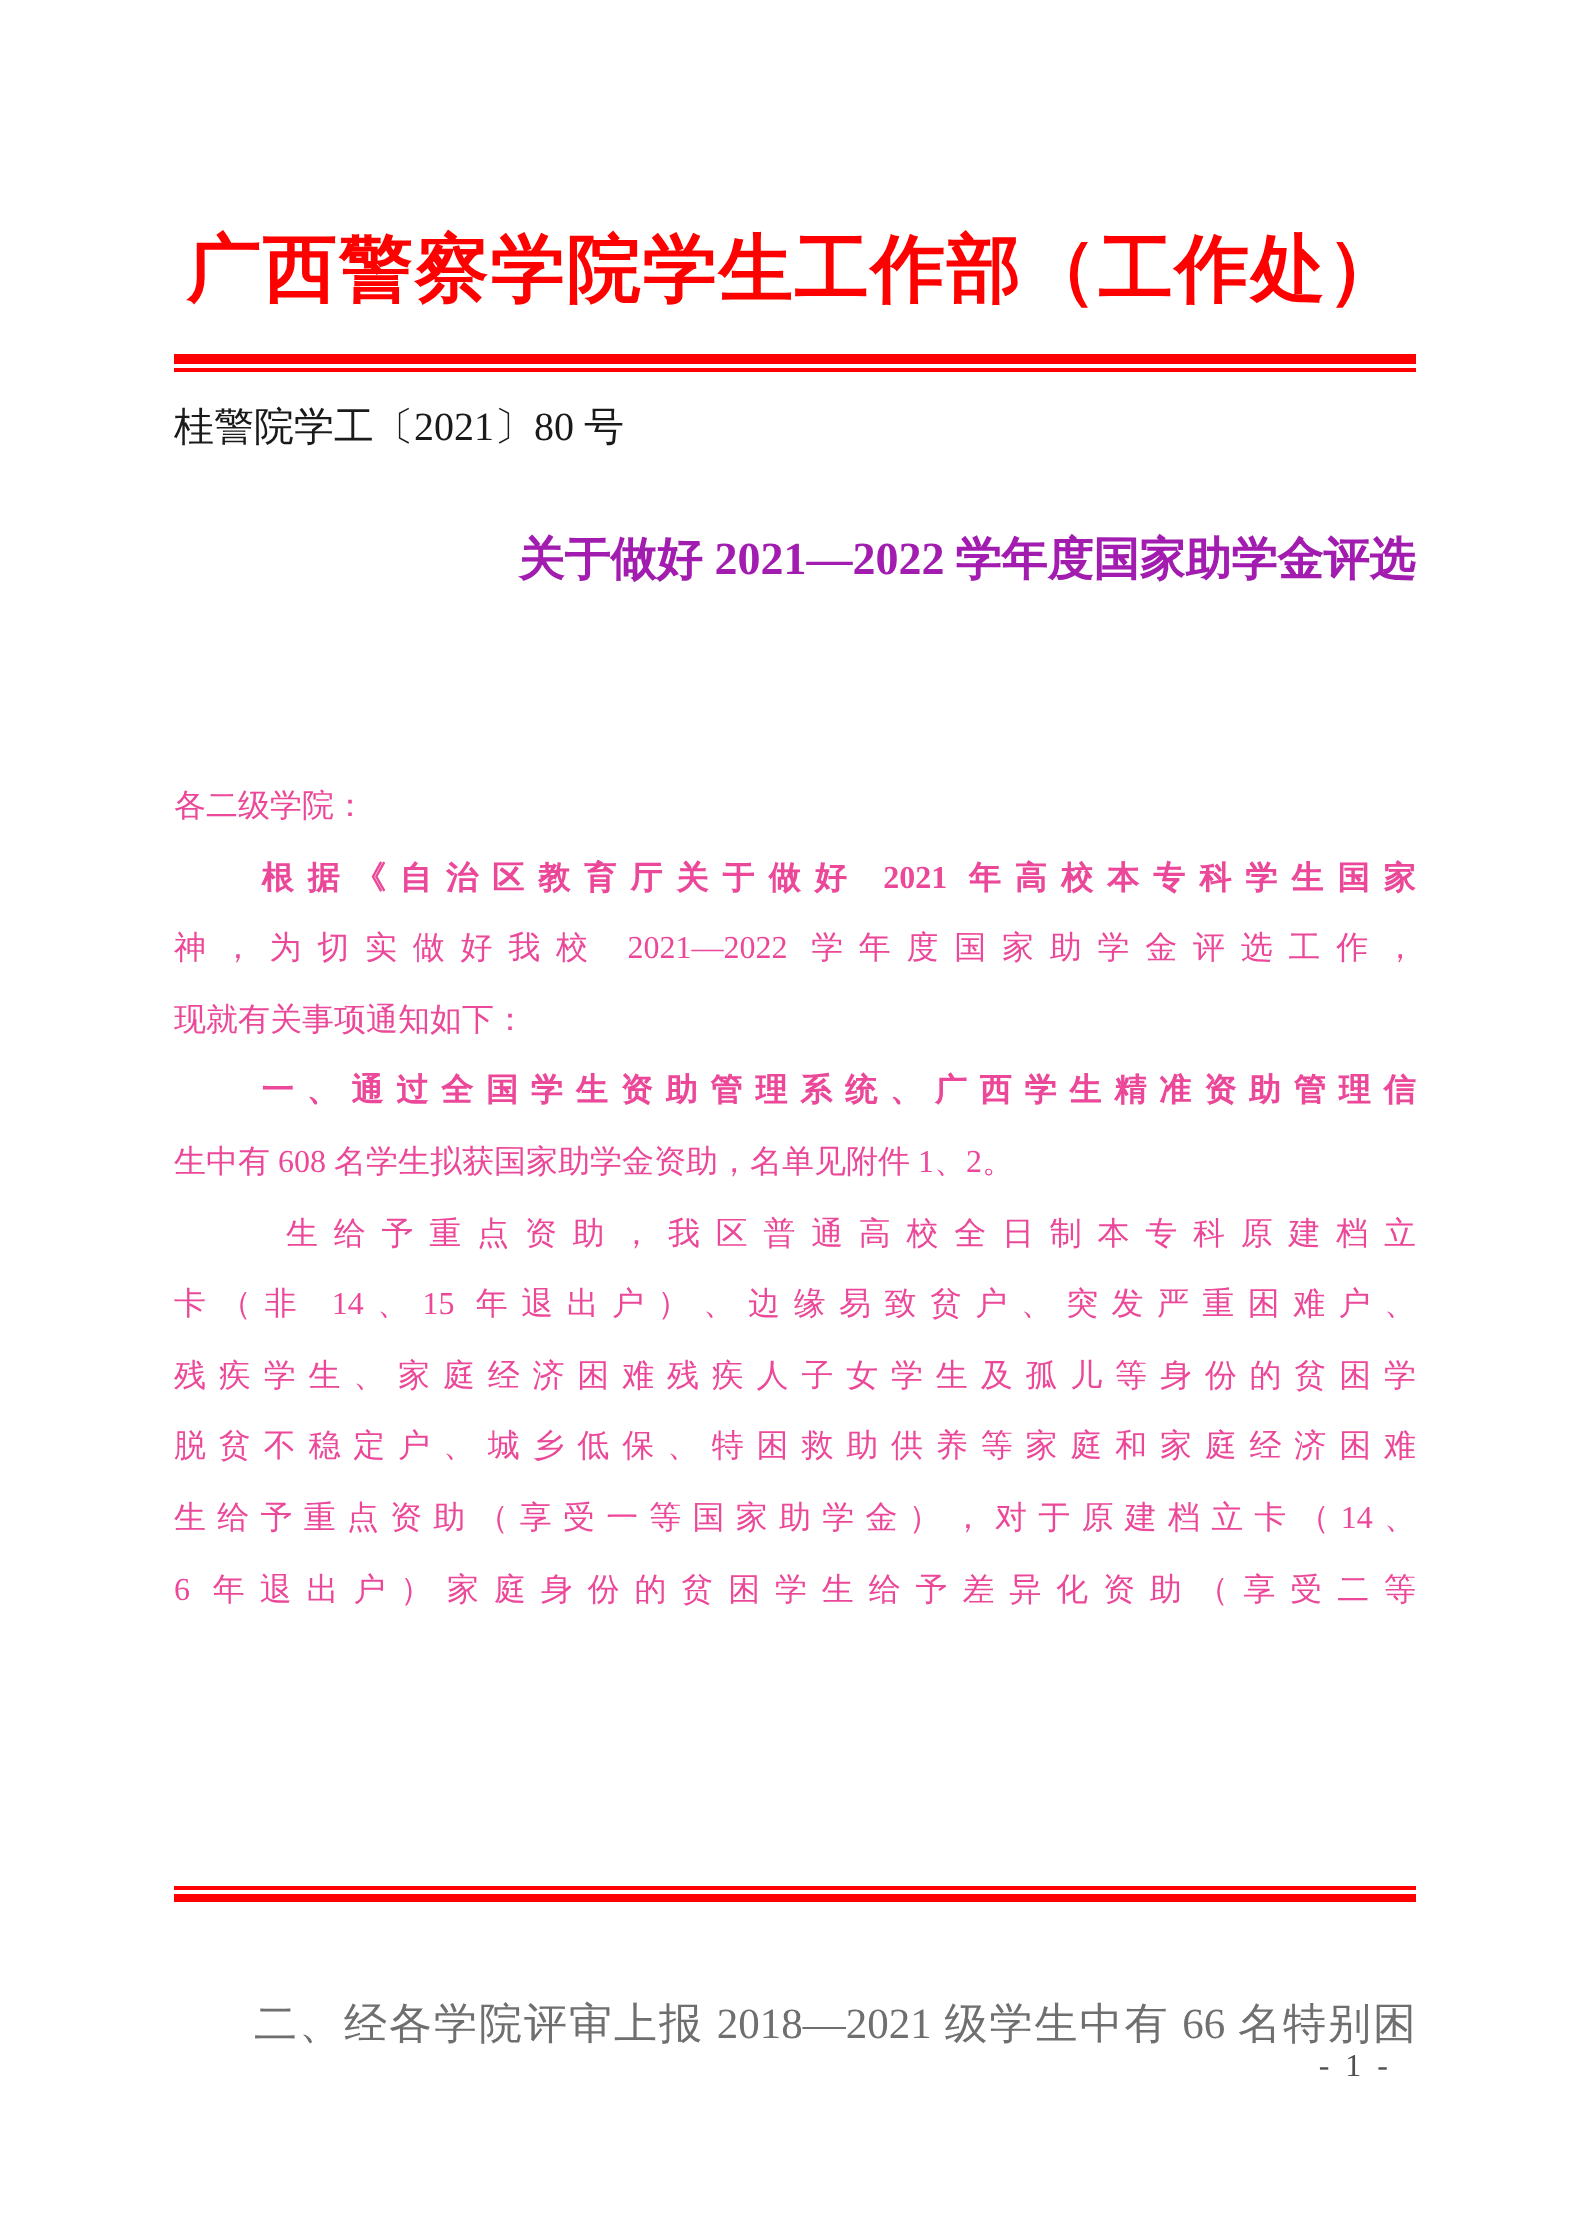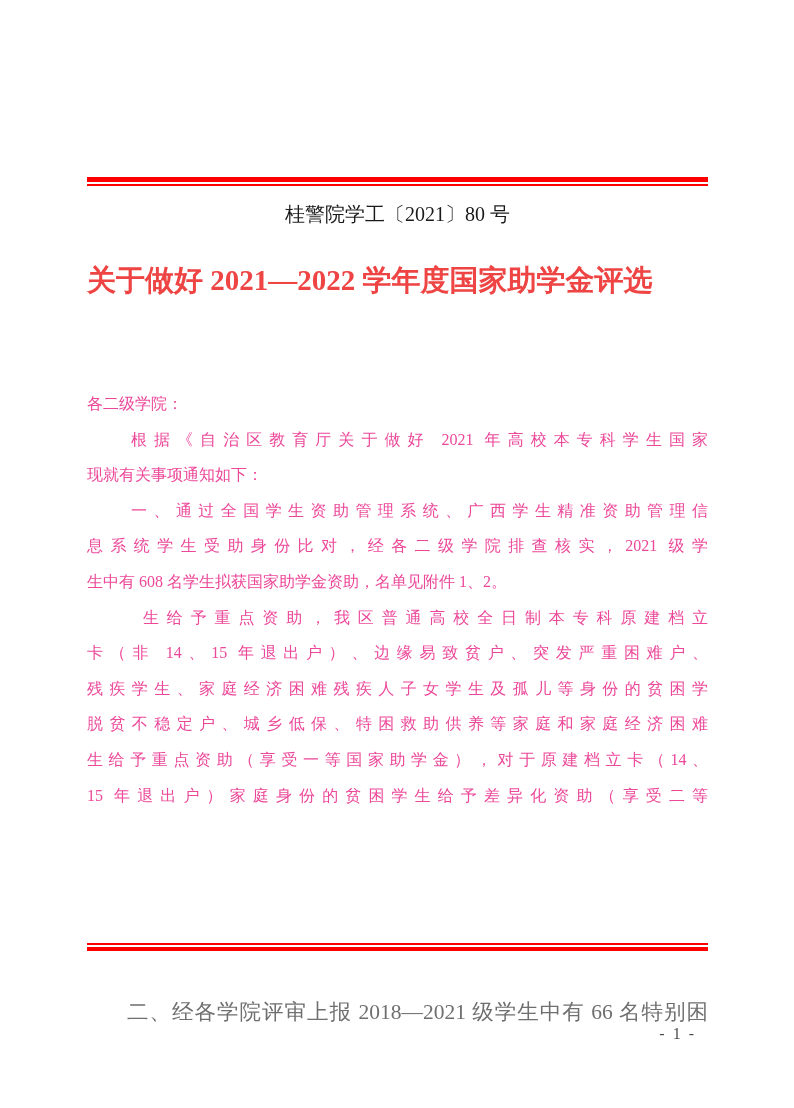--- a/index.html
+++ b/index.html
@@ -28,47 +28,47 @@
   
   .rule-header { top: 177px; }
   .rule-header .thick { height: 5px; }
   .rule-header .thin  { height: 2px; margin-top: 2px; }
   .rule-footer { top: 943px; }
   .rule-footer .thin  { height: 2px; }
   .rule-footer .thick { height: 4px; margin-top: 2px; }
 
   .doc-number {
     top: 199px;
-    text-align: center;
+    text-align: left;
     font-size: 20px;
     line-height: 30px;
     color: #1a1a1a;
   }
 
   .doc-title {
-    text-align: left;
+    text-align: right;
     font-weight: bold;
-    font-size: 29px;
+    font-size: 23px;
     line-height: 44px;
-    color: #ef4444;
+    color: #a21caf;
     white-space: nowrap;
   }
   .doc-title.l1 { top: 258px; }
   .doc-title.l2 { top: 302px; }
 
   .body-block { top: 386px; }
   .ln {
     font-size: 16px;
     line-height: 35.6px;
     height: 35.6px;
     color: #ec4899;
     white-space: nowrap;
   }
   .ln.j { white-space: normal; text-align: justify; text-align-last: justify; }
-  .ln.ind2  { text-indent: 44px; }
+  .ln.ind2  { text-indent: 44px; font-weight: bold; }
   .ln.ind27 { text-indent: 56px; }
 
   .overflow-line {
     top: 996px;
     font-size: 21.5px;
     line-height: 32px;
     color: #6f6f6f;
     text-align: justify;
     text-align-last: justify;
     text-indent: 40px;
@@ -81,44 +81,45 @@
     font-size: 16px;
     letter-spacing: 2px;
     color: #4f4f4f;
   }
 </style>
 </head>
 <body>
 
 <div class="page">
 
+  <div class="content-abs org-title" style="color: rgb(254, 0, 0);">广西警察学院学生工作部（工作处）</div>
 
   <div class="content-abs rule-header">
     <div class="thick" style="background: rgb(254, 0, 0);"></div>
     <div class="thin" style="background: rgb(254, 0, 0);"></div>
   </div>
 
   <div class="content-abs doc-number">桂警院学工〔2021〕80 号</div>
 
   <div class="content-abs doc-title l1">关于做好 2021—2022 学年度国家助学金评选</div>
 
 
   <div class="content-abs body-block">
     <div class="ln">各二级学院：</div>
     <div class="ln ind2 j">根据《自治区教育厅关于做好 2021 年高校本专科学生国家</div>
+    <div class="ln j">神，为切实做好我校 2021—2022 学年度国家助学金评选工作，</div>
     <div class="ln">现就有关事项通知如下：</div>
     <div class="ln ind2 j">一、通过全国学生资助管理系统、广西学生精准资助管理信</div>
-    <div class="ln j">息系统学生受助身份比对，经各二级学院排查核实，2021 级学</div>
     <div class="ln">生中有 608 名学生拟获国家助学金资助，名单见附件 1、2。</div>
     <div class="ln ind27 j">生给予重点资助，我区普通高校全日制本专科原建档立</div>
     <div class="ln j">卡（非 14、15 年退出户）、边缘易致贫户、突发严重困难户、</div>
     <div class="ln j">残疾学生、家庭经济困难残疾人子女学生及孤儿等身份的贫困学</div>
     <div class="ln j">脱贫不稳定户、城乡低保、特困救助供养等家庭和家庭经济困难</div>
     <div class="ln j">生给予重点资助（享受一等国家助学金），对于原建档立卡（14、</div>
-    <div class="ln j">15 年退出户）家庭身份的贫困学生给予差异化资助（享受二等</div>
+    <div class="ln j">6 年退出户）家庭身份的贫困学生给予差异化资助（享受二等</div>
   </div>
 
   <div class="content-abs rule-footer">
     <div class="thin" style="background: rgb(254, 0, 0);"></div>
     <div class="thick" style="background: rgb(254, 0, 0);"></div>
   </div>
 
   <div class="content-abs overflow-line">二、经各学院评审上报 2018—2021 级学生中有 66 名特别困</div>
 
   <div class="page-number">- 1 -</div>

